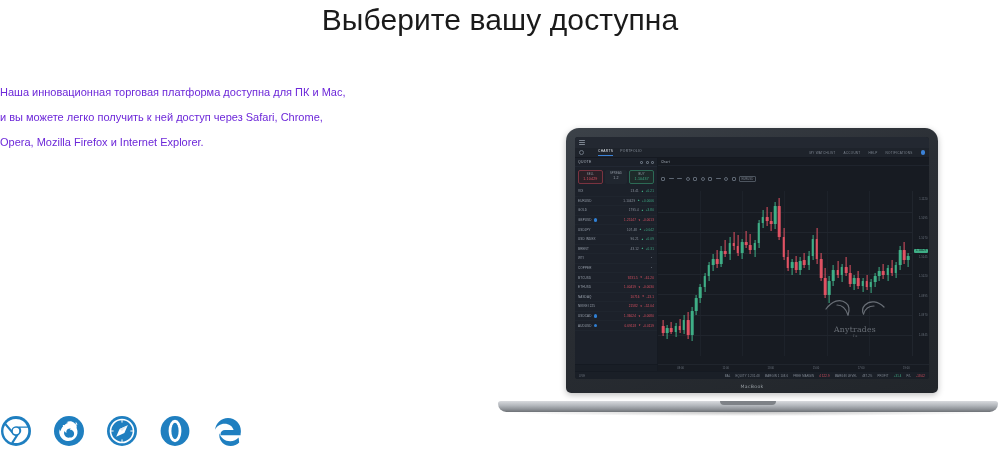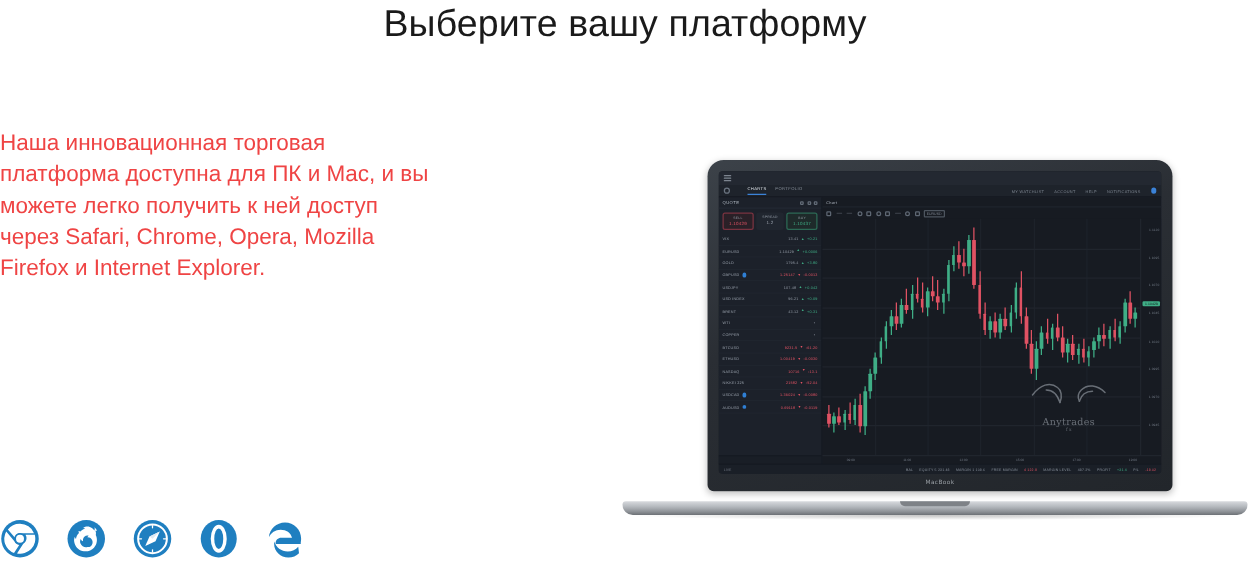--- a/index.html
+++ b/index.html
@@ -22,23 +22,22 @@
   }
 
   
   .left-col { position:absolute; left:0; top:80px; width:400px; }
   .headline {
     font-size:31px; font-weight:400; color:#111111;
     line-height:45px; letter-spacing:.1px;
     width:360px;
   }
   .body-copy {
-    margin-top:22px;
     width:352px;
-    font-size:18px; color:#ef4444; line-height:25px;
+    font-size:11px; color:#6d28d9; line-height:25px;
   }
 
   
   .browser-row {
     position:absolute; left:0; top:415px;
     display:flex; align-items:center; gap:21px;
   }
   .browser-icon { width:32px; height:32px; display:block; cursor:pointer; }
 
   
@@ -143,21 +142,21 @@
   .sb-row .vals { margin-left:auto; display:flex; align-items:center; gap:2px; }
   .sb-row .p1, .sb-row .p2 { font-size:3px; letter-spacing:.15px; white-space:nowrap; }
   .up   { color:#3fae86; }
   .down { color:#e05263; }
   .neu  { color:#8f97a2; }
   .arrow { font-size:2.8px; line-height:1; }
 
   .sb-foot { height:7px; background:#191e26; border-top:1px solid #151a22; }
 
   
-  .chart-wrap { flex:1 1 auto; display:flex; flex-direction:column; background:#171b22; min-width:0; }
+  .chart-wrap { flex:1 1 auto; display:flex; flex-direction:column; background:#171b22; min-width:0;gap:8px; }
   .chart-head {
     height:8px; display:flex; align-items:center; gap:3px; padding:0 3px;
     border-bottom:1px solid #1f242d;
   }
   .chart-head .sym { font-size:3.1px; color:#aeb6c0; letter-spacing:.25px; }
   .chart-tools {
     height:9px; display:flex; align-items:center; gap:3.5px; padding:0 3px;
   }
   .tool { width:4px; height:4px; border:.6px solid #5e6773; border-radius:1px; display:block; }
   .tool.round { border-radius:50%; }
@@ -216,21 +215,21 @@
   .status-items span { font-size:2.8px; letter-spacing:.15px; }
   .st-neu { color:#868e99; }
   .st-up  { color:#3fae86; }
   .st-dn  { color:#e05263; }
 </style>
 </head>
 <body>
 
 <div class="page">
 
-  <h1 class="section-title">Выберите вашу платформу</h1>
+  <h1 class="section-title">Выберите вашу доступна</h1>
 
   <div class="left-col">
     <p class="body-copy">Наша инновационная торговая платформа доступна для ПК и Mac, и вы можете легко получить к ней доступ через Safari, Chrome, Opera, Mozilla Firefox и Internet Explorer.</p>
   </div>
 
   <div class="browser-row">
     <svg class="browser-icon" viewBox="0 0 32 32">
       <circle cx="16" cy="16" r="15" fill="#1f7fc0"></circle>
       <path d="M16 4 A12 12 0 0 1 27.2 11.5 L16.6 11.5 A5 5 0 0 0 11.8 15 L6.3 8.6 A12 12 0 0 1 16 4 Z" fill="#fff"></path>
       <path d="M5 10.2 L11.5 17.9 A5 5 0 0 0 15.4 20.9 L11.2 27.4 A12 12 0 0 1 5 10.2 Z" fill="#fff"></path>

